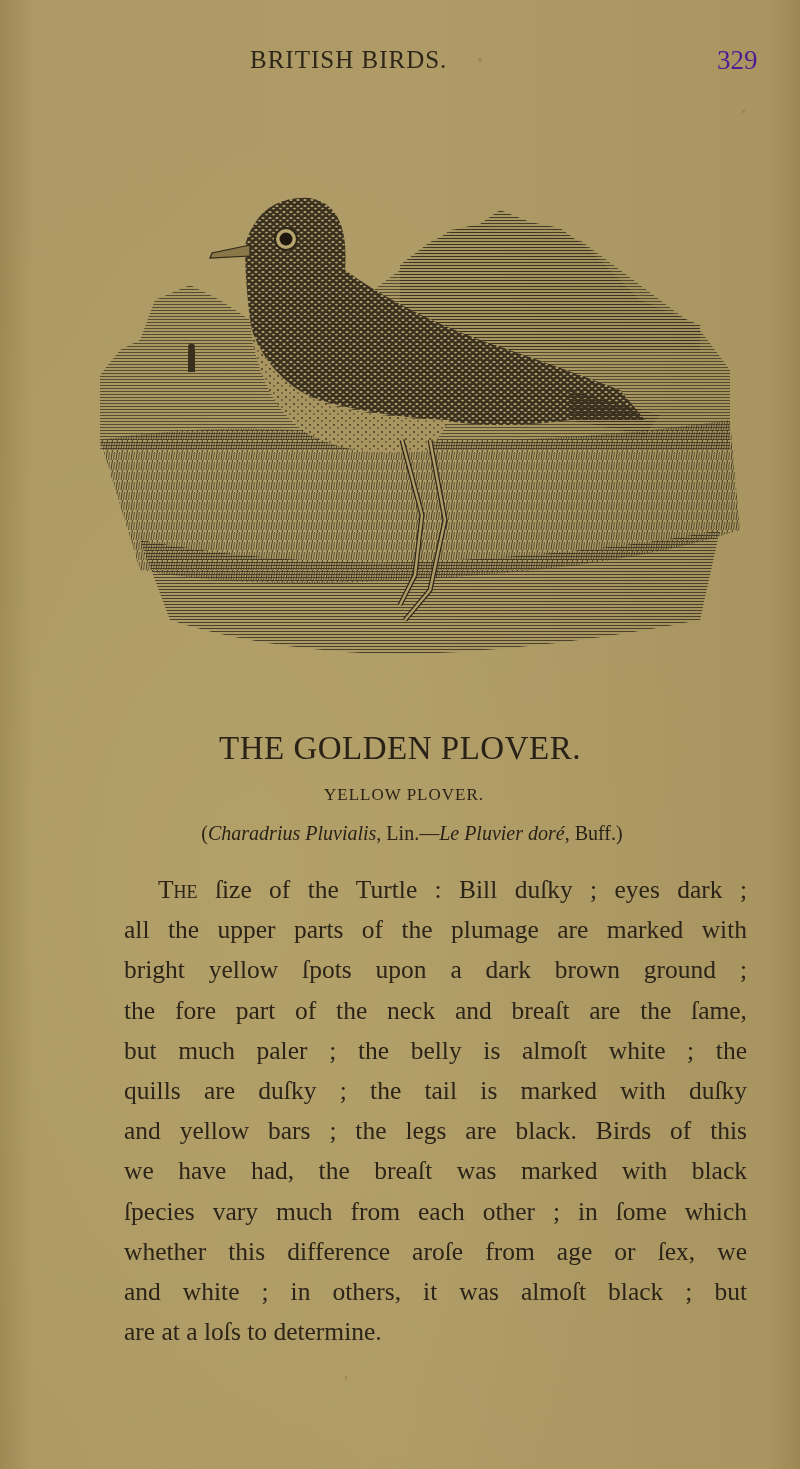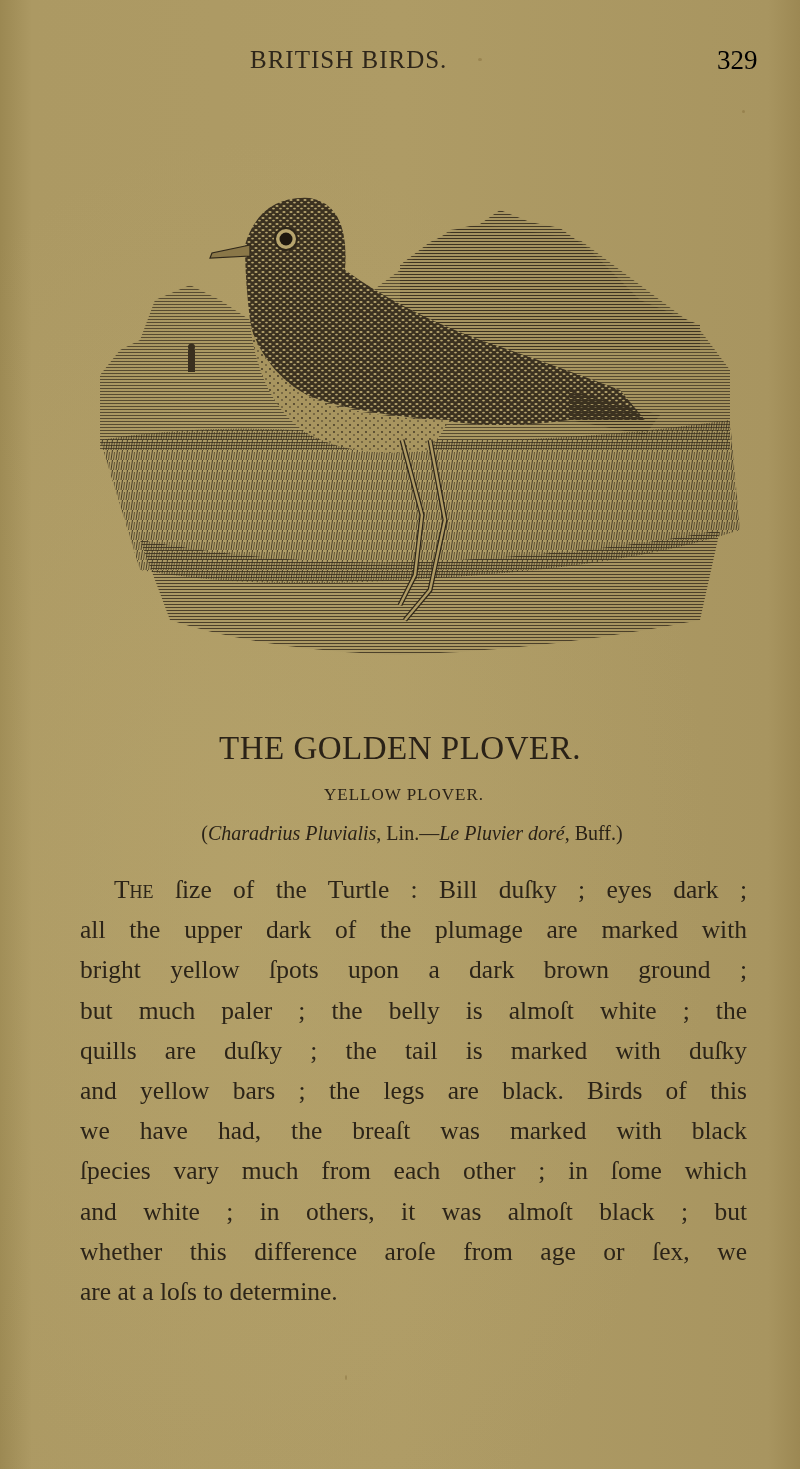--- a/index.html
+++ b/index.html
@@ -16,21 +16,21 @@
     .page { position: absolute; inset: 0; }
     .running-head {
       position: absolute; top: 46px; left: 0; width: 800px; height: 40px;
     }
     .running-title {
       position: absolute; left: 250px; top: 0;
       font-size: 25px; letter-spacing: 1px; color: #2e261a;
     }
     .page-number {
       position: absolute; left: 717px; top: -1px;
-      font-size: 27px; color: #000000;
+      font-size: 27px; color: #4c1d95;
     }
     .woodcut {
       position: absolute; left: 100px; top: 150px; width: 640px; height: 520px;
     }
     .heading {
       position: absolute; top: 730px; left: 0; width: 800px; text-align: center;
       font-size: 33px; letter-spacing: 0.5px; color: #2a2217;
       box-sizing: border-box;
     }
     .subheading {
@@ -41,21 +41,21 @@
     .synonymy {
       position: absolute; top: 822px; left: 0; width: 800px; text-align: center;
       font-size: 20px; color: #2a2217;
       padding-left: 24px; box-sizing: border-box;
     }
     .synonymy i { font-style: italic; }
     .body-text {
       position: absolute; left: 80px; top: 870px; width: 667px;
       font-size: 25.5px; line-height: 40.2px; color: #2c2418;
     }
-    .body-text .line { display: block; text-align: justify; text-align-last: justify; white-space: nowrap; height: 40.2px; }
+    .body-text .line { display: block; text-align: justify; text-align-last: justify; white-space: nowrap; height: 40.2px; margin-left: 44px; }
     .body-text .line.last { text-align-last: left; }
     .sc { font-variant: small-caps; }
     .foxing { position:absolute; border-radius:50%; background: rgba(120,95,45,0.35); }
   </style>
 </head>
 <body>
 
 <div class="page">
 
   <div class="foxing" style="left:478px;top:58px;width:4px;height:3px;"></div>
@@ -119,25 +119,26 @@
 
   <div class="heading">THE GOLDEN PLOVER.</div>
   <div class="subheading">YELLOW PLOVER.</div>
 
   <div class="synonymy">
     <span>(</span><i>Charadrius Pluvialis</i><span>, </span><span>Lin.</span><span>—</span><i>Le Pluvier doré</i><span>, </span><span>Buff.</span><span>)</span>
   </div>
 
   <div class="body-text">
     <span class="line" style="padding-left:34px;box-sizing:border-box;"><span class="sc">The</span><span> ſize of the Turtle : Bill duſky ; eyes dark ;</span></span>
-    <span class="line">all the upper dark of the plumage are marked with</span>
+    <span class="line">all the upper parts of the plumage are marked with</span>
     <span class="line">bright yellow ſpots upon a dark brown ground ;</span>
+    <span class="line">the fore part of the neck and breaſt are the ſame,</span>
     <span class="line">but much paler ; the belly is almoſt white ; the</span>
     <span class="line">quills are duſky ; the tail is marked with duſky</span>
     <span class="line">and yellow bars ; the legs are black.  Birds of this</span>
     <span class="line">we have had, the breaſt was marked with black</span>
     <span class="line">ſpecies vary much from each other ; in ſome which</span>
+    <span class="line">whether this difference aroſe from age or ſex, we</span>
     <span class="line">and white ; in others, it was almoſt black ; but</span>
-    <span class="line">whether this difference aroſe from age or ſex, we</span>
     <span class="line last">are at a loſs to determine.</span>
   </div>
 
 </div>
 
 </body></html>

